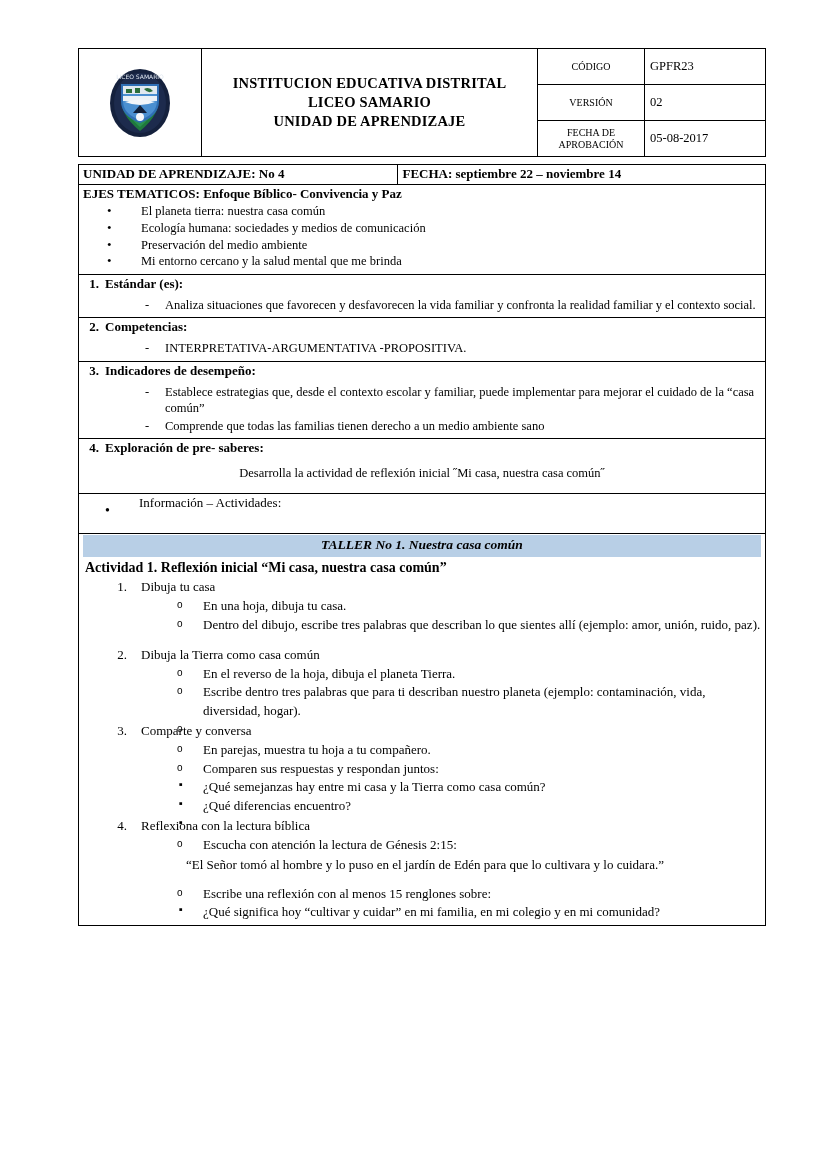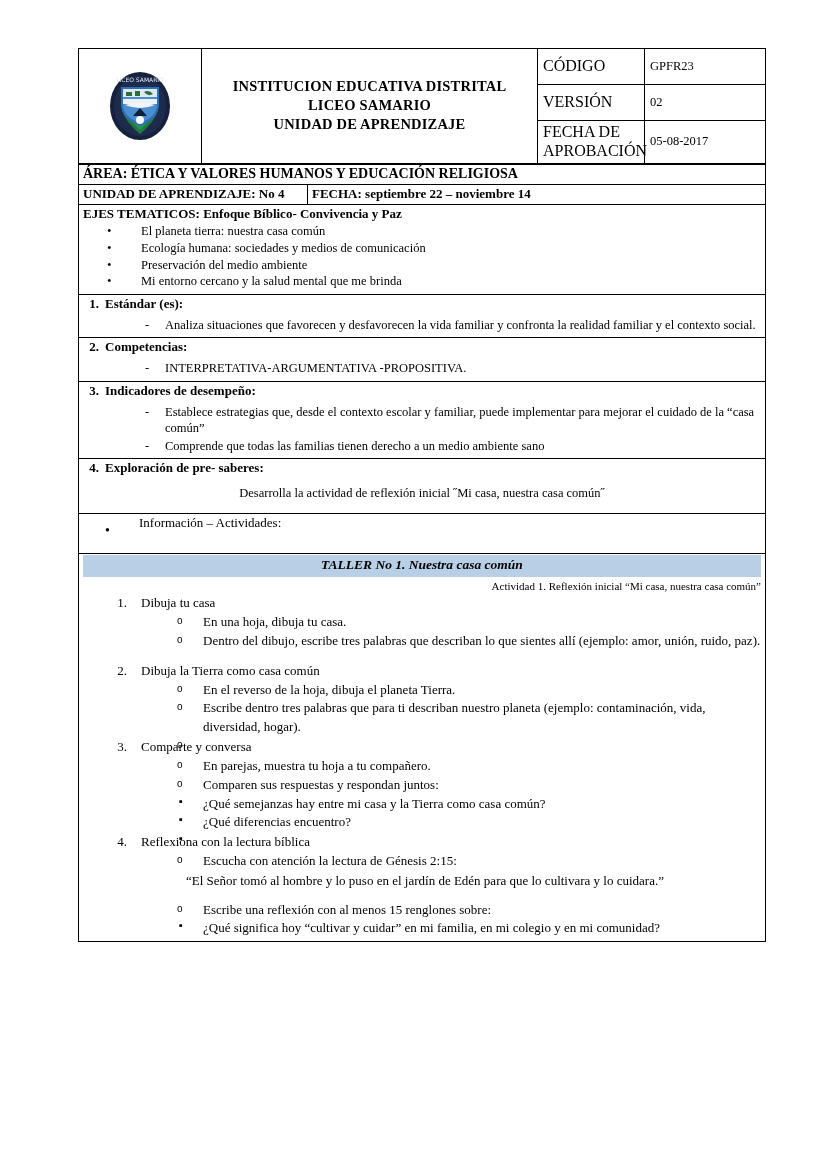--- a/index.html
+++ b/index.html
@@ -44,23 +44,24 @@
   }
   .title-cell {
     text-align: center;
     font-weight: bold;
     font-size: 14.5px;
     line-height: 1.32;
     letter-spacing: 0.2px;
   }
   .meta-label {
     width: 96px;
-    font-size: 16px;
+    font-size: 10px;
     line-height: 1.18;
     height: 31px;
+    text-align: center;
   }
   .meta-value {
     width: 110px;
     font-size: 12.5px;
   }
   .crest {
     width: 64px;
     height: 72px;
     display: inline-block;
     vertical-align: middle;
@@ -168,25 +169,24 @@
   .taller-bar {
     background: #b8cfe6;
     text-align: center;
     font-weight: bold;
     font-style: italic;
     font-size: 13.5px;
     padding: 2px 0 3px 0;
     line-height: 1.25;
   }
   .act-title {
-    font-weight: normal;
-    font-size: 11px;
+    font-weight: bold;
+    font-size: 14px;
     padding: 2px 0 1px 2px;
     line-height: 1.3;
-    text-align: right;
   }
 
   
   ol.acts {
     list-style: none;
     margin: 0;
     padding: 0;
     font-size: 13px;
   }
   ol.acts > li {
@@ -293,23 +293,20 @@
     <tr>
       <td class="meta-label">FECHA DE APROBACIÓN</td>
       <td class="meta-value">05-08-2017</td>
     </tr>
   </tbody>
     </table>
 
   <table class="main-table">
 
     <tbody>
-        <tr class="row-area">
-      <td colspan="3">ÁREA: ÉTICA Y VALORES HUMANOS Y EDUCACIÓN RELIGIOSA</td>
-    </tr>
 
 
     <tr>
       <td class="cell-grado">UNIDAD DE APRENDIZAJE:  No 4</td>
       <td class="cell-fecha" colspan="2">FECHA: septiembre 22 – noviembre 14</td>
     </tr>
 
 
     <tr>
       <td colspan="3">

